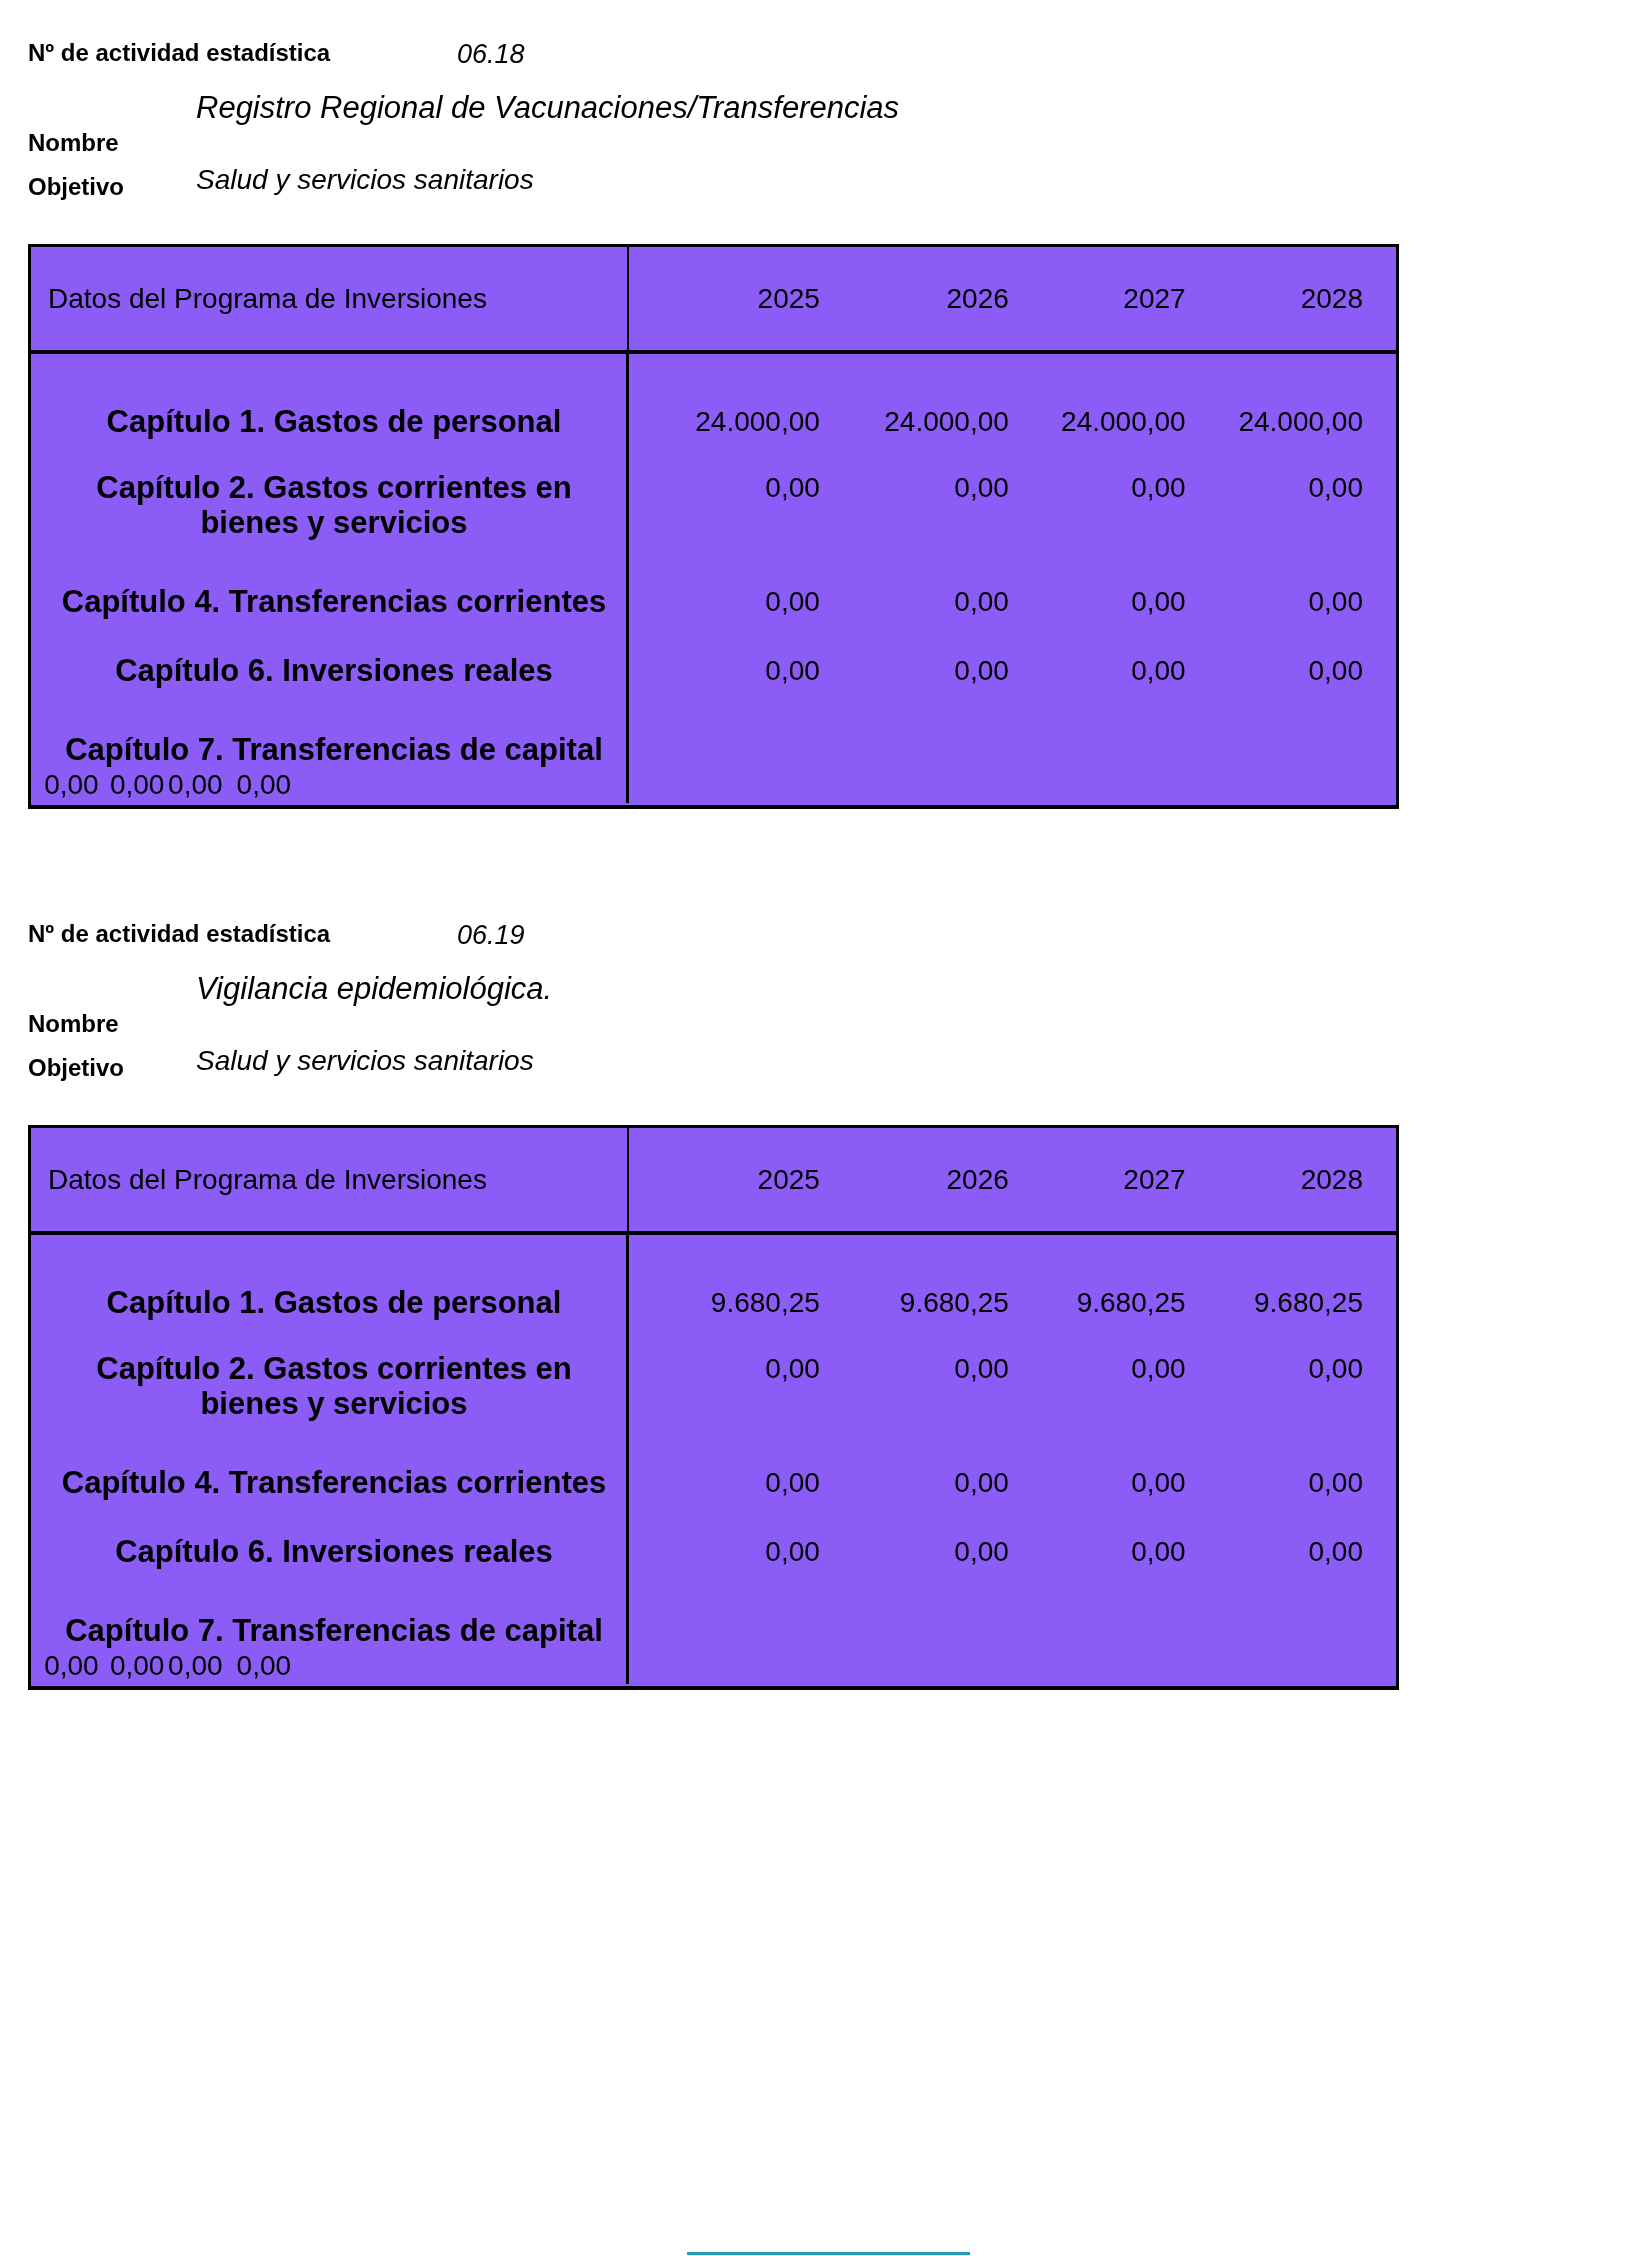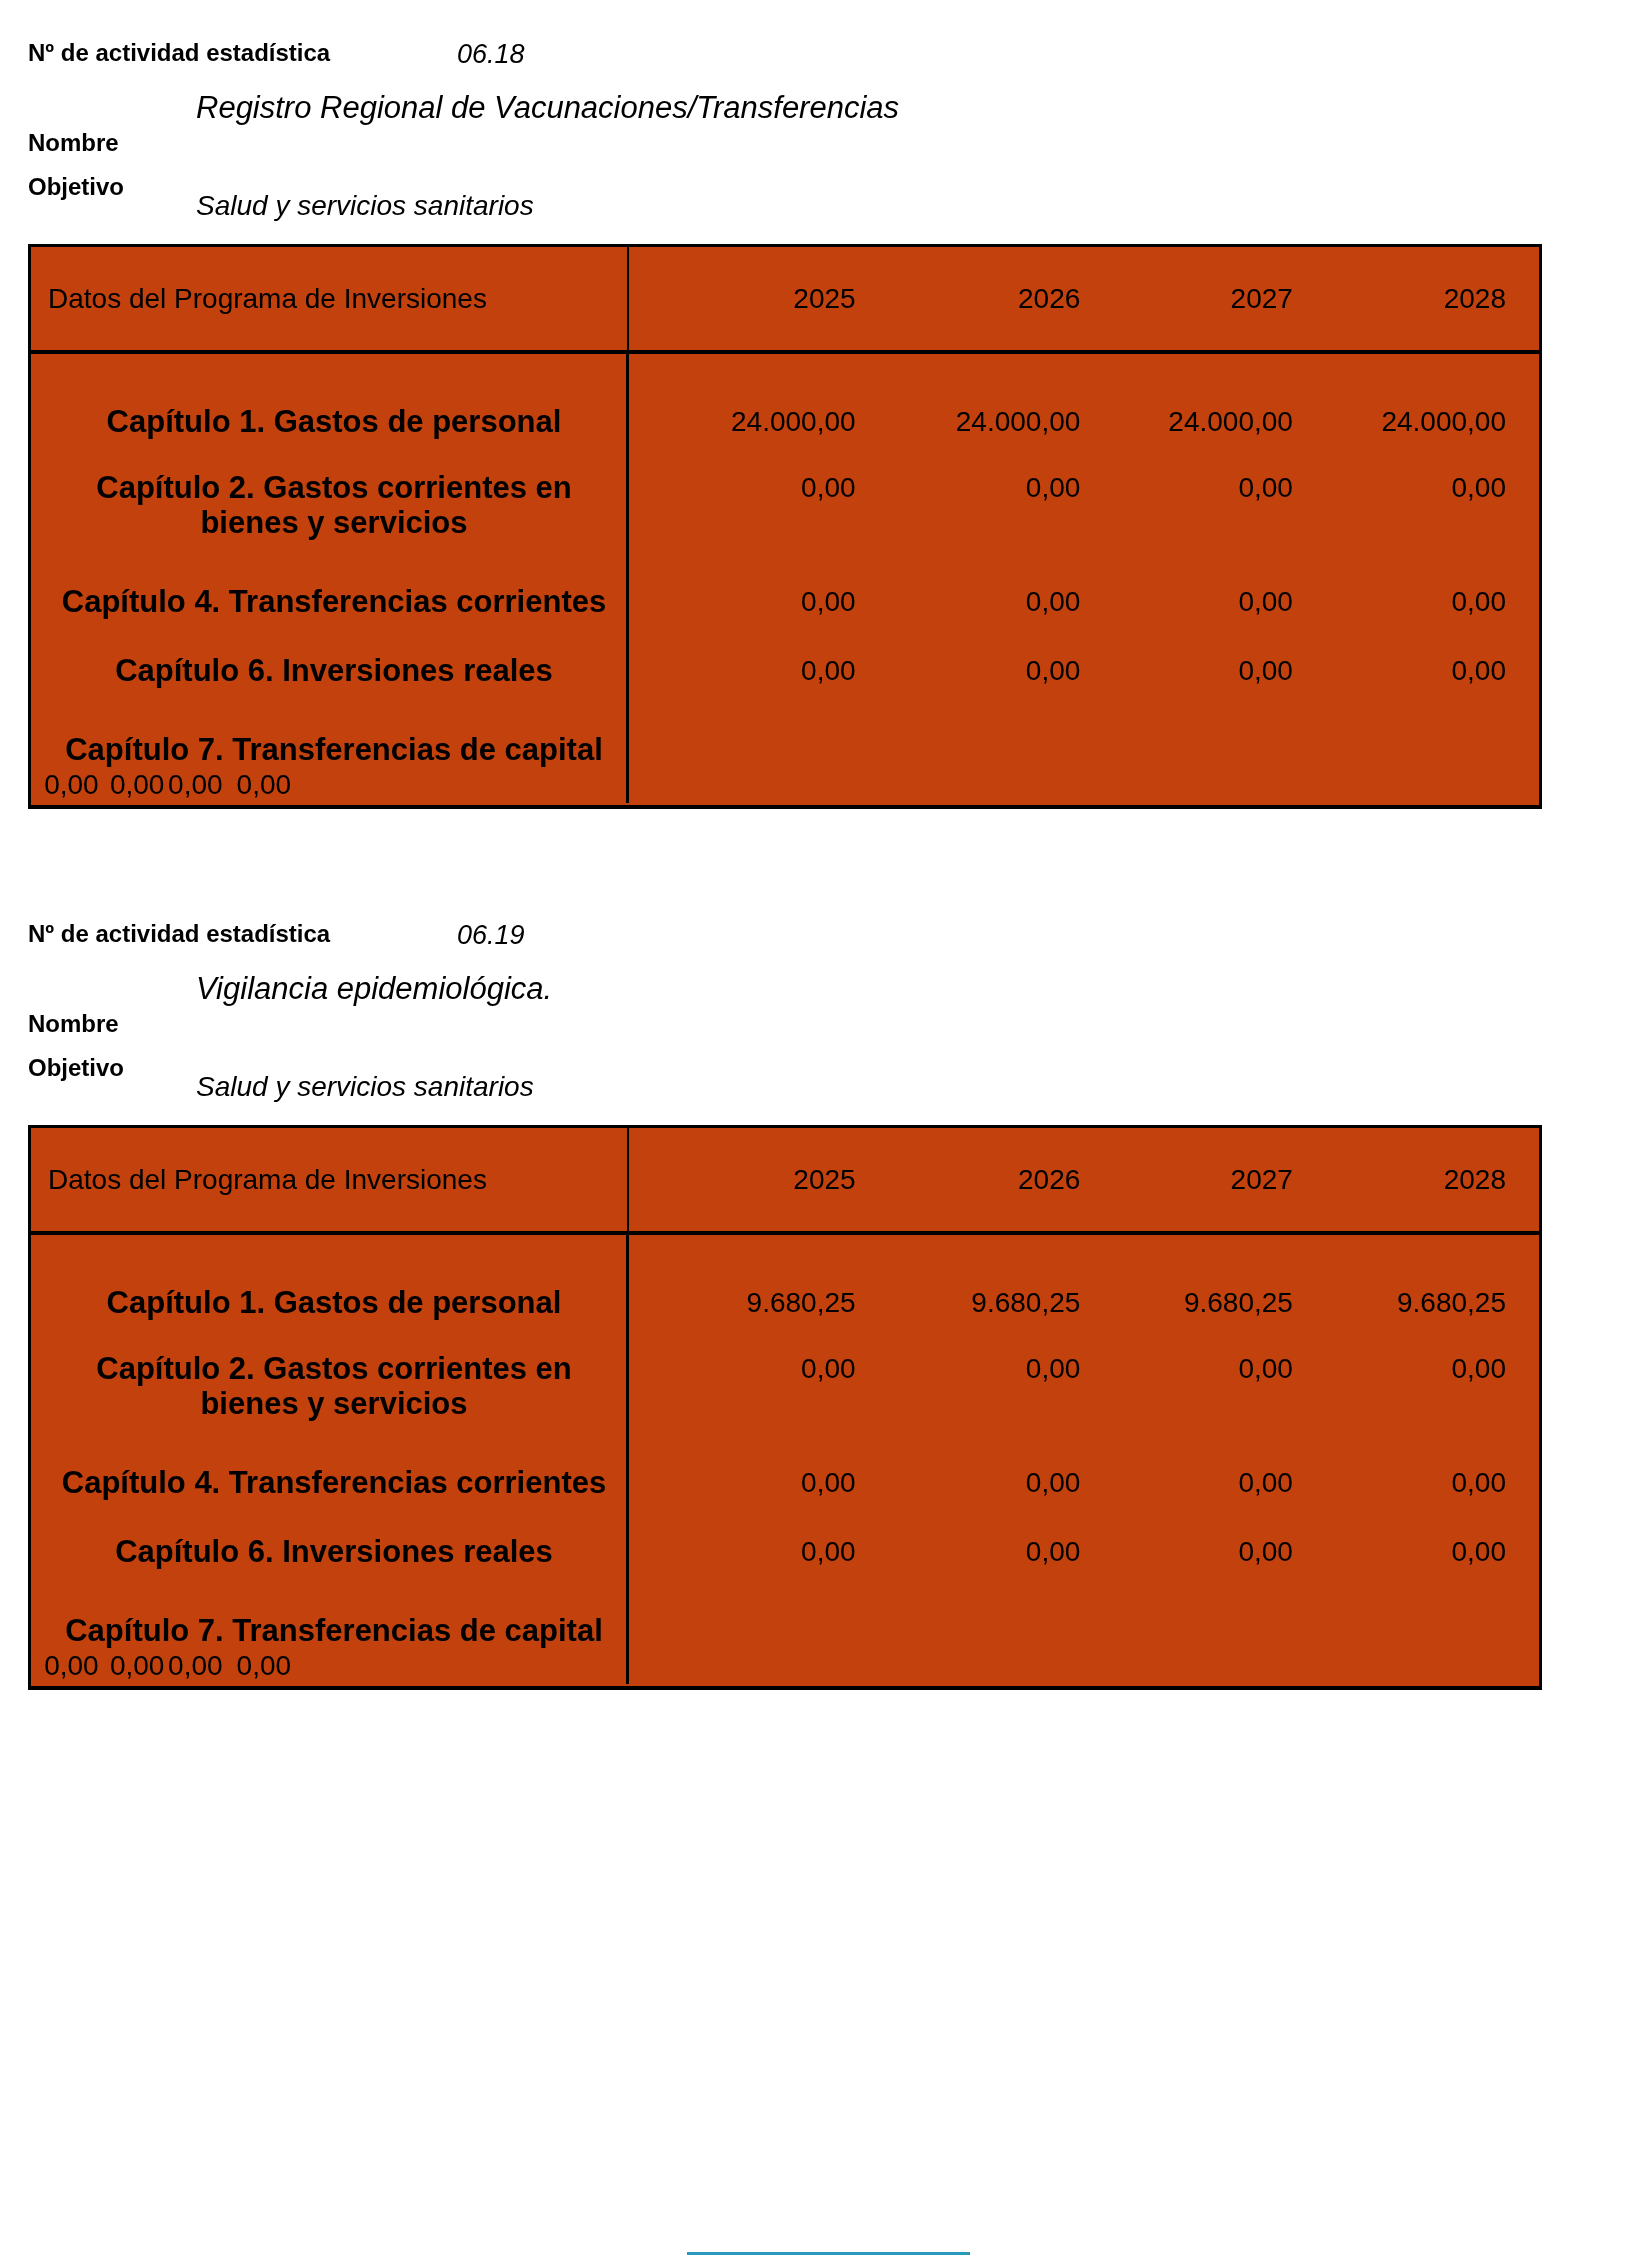--- a/index.html
+++ b/index.html
@@ -37,32 +37,32 @@
     font-size: 27px;
     line-height: 32px;
     white-space: nowrap;
     font-style: italic;
   }
   .act-label { top: 37px; }
   .act-value { top: 38px; left: 457px; }
   .name-label { top: 107px; margin-top: 20px; }
   .name-value { top: 89px; left: 196px; font-size: 31px; line-height: 37px; }
   .obj-label { top: 171px; }
-  .obj-value { top: 190px; left: 196px; font-size: 28px; }
+  .obj-value { top: 164px; left: 196px; font-size: 28px; }
 
   .invtable {
     position: absolute;
     top: 244px;
     left: 28px;
-    width: 1514px;
+    width: 1371px;
     height: 565px;
     box-sizing: border-box;
     border: 3.7px solid #000000;
     border-bottom-width: 4.7px;
-    background: #c2410c;
+    background: #8b5cf6;
   }
   .tbl-header {
     display: flex;
     height: 103px;
     border-bottom: 4.7px solid #000000;
   }
   .hdr-title {
     width: 598px;
     box-sizing: border-box;
     border-right: 2.8px solid #000000;

